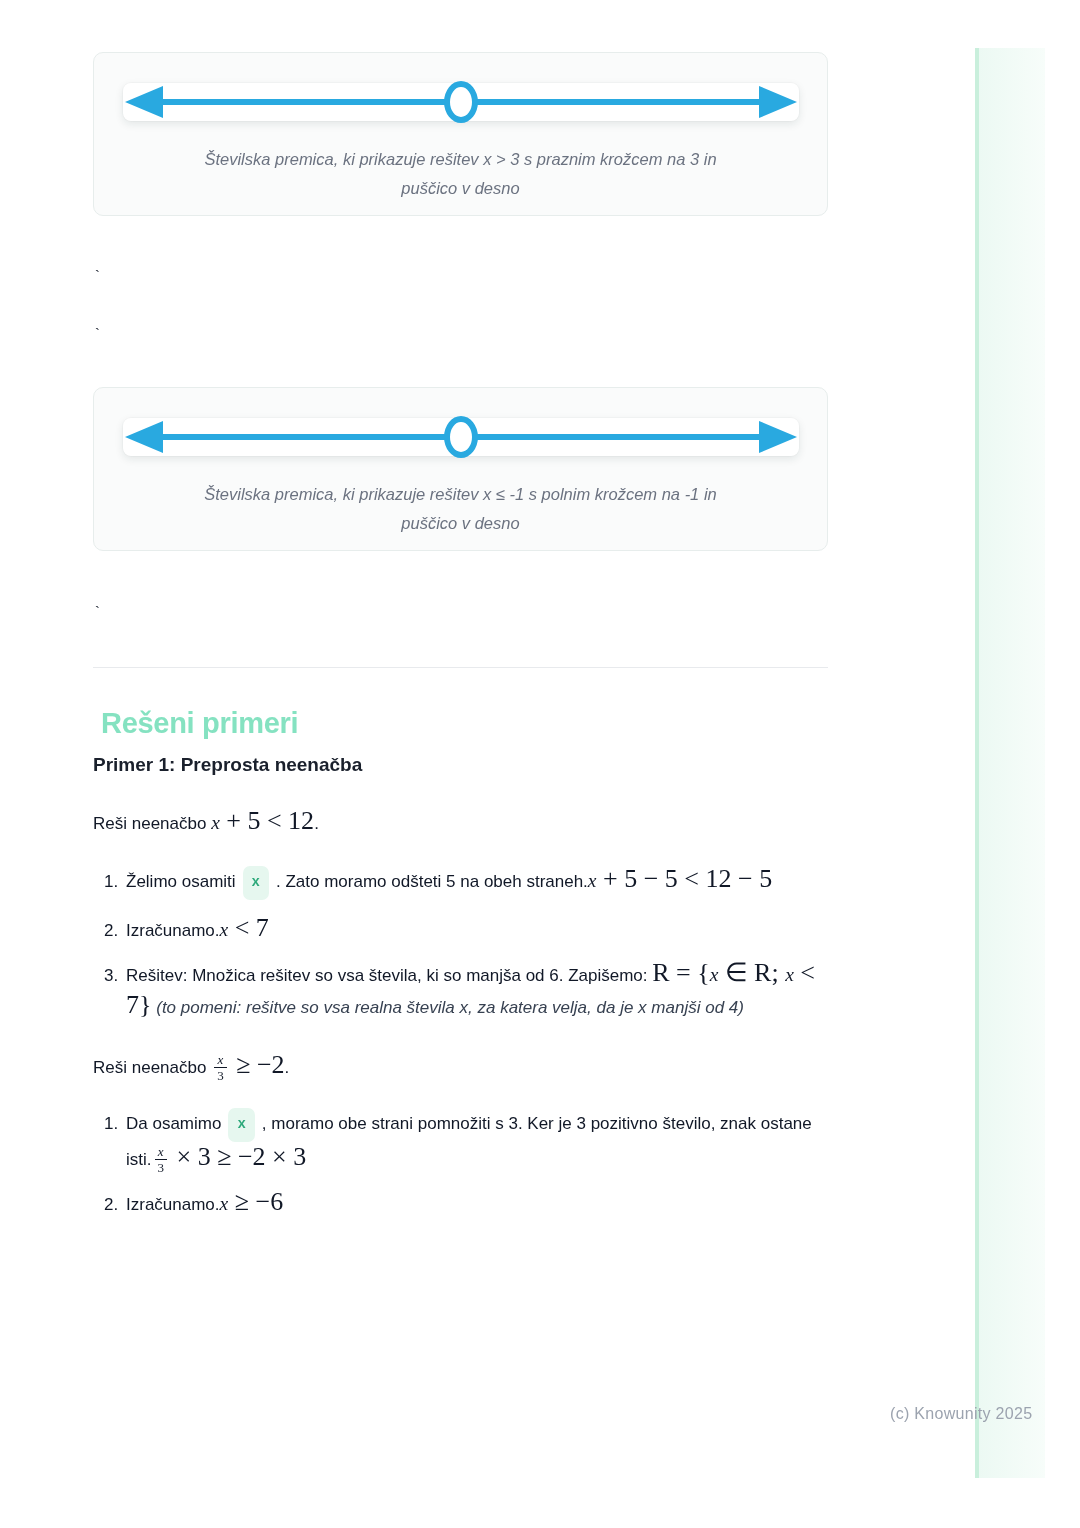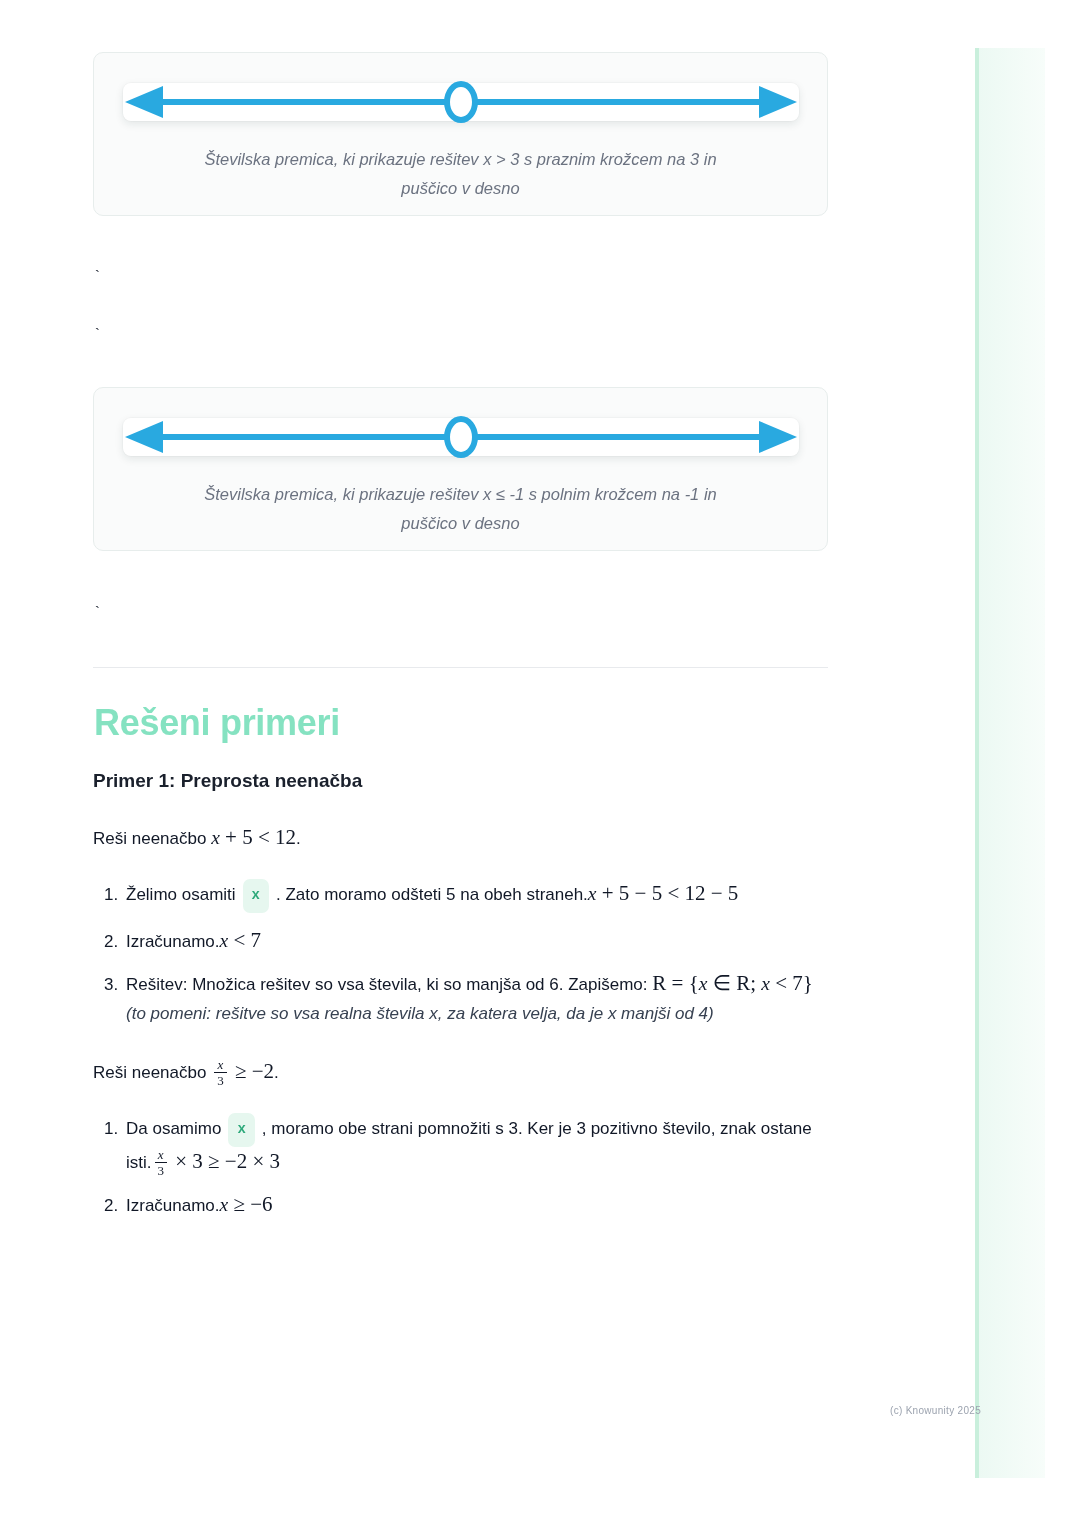--- a/index.html
+++ b/index.html
@@ -42,32 +42,32 @@
   }
 
   .tick{font-size:15px;line-height:20px;color:#111827;margin-left:2px;}
   .tick.t1{margin-top:50px;}
   .tick.t2{margin-top:38px;}
   .tick.t3{margin-top:51px;}
 
   hr.divider{margin:45px 0 0;border:none;border-top:1px solid #e8eaed;}
 
   h1.sec{
-    margin:37px 1px 0;font-size:36px;line-height:36px;font-weight:700;
+    margin:37px 8px 0;font-size:29px;line-height:36px;font-weight:700;
     color:var(--heading-mint,#85e2c1);letter-spacing:-.3px;
   }
-  h3.ex{margin:28px 0 0;font-size:19px;line-height:24px;font-weight:700;color:#1a202c;}
+  h3.ex{margin:12px 0 0;font-size:19px;line-height:24px;font-weight:700;color:#1a202c;}
   h3.ex.ex2{margin-top:37px;}
   p.lead{margin:29px 0 0;font-size:17px;line-height:30px;}
   p.lead.lead2{margin-top:28px;}
 
   ol.steps{margin:25px 0 0;padding-left:30px;}
   ol.steps li{font-size:17px;line-height:29px;margin-bottom:13px;padding-left:3px;}
 
-  .math{font-family:"Liberation Serif",serif;font-size:21px;}
+  .math{font-family:"Liberation Serif",serif;font-size:26px;}
   .mvar{font-family:"Liberation Serif",serif;font-size:19.5px;font-style:italic;}
   .frac{
     display:inline-block;text-align:center;vertical-align:-7px;line-height:1;
     margin:0 3px;font-family:"Liberation Serif",serif;font-size:13px;
   }
   .frac .num{display:block;font-style:italic;padding:0 3px 1px;}
   .frac .den{display:block;border-top:1px solid #111827;padding:1px 3px 0;}
 
   .badge{
     display:inline-block;margin:0 7px;padding:2px 9px 3px;border-radius:7px;
@@ -77,21 +77,21 @@
   }
   .bold{font-weight:400;text-align:right;}
   .note{font-style:italic;color:#374151;}
 
   .side-strip{
     position:absolute;left:975px;top:48px;width:70px;height:1430px;z-index:1;
     background:linear-gradient(90deg,var(--strip-line,#c9efdc) 0,var(--strip-line,#c9efdc) 4px,#ecf9f3 4px,#f7fdfa 100%);
   }
   .footer{
     position:absolute;left:890px;top:1405px;z-index:2;
-    font-size:10px;letter-spacing:.3px;color:#9ca3af;
+    font-size:16px;letter-spacing:.3px;color:#9ca3af;
   }
 </style>
 </head>
 <body>
 
 <div class="side-strip"></div>
 <div class="footer">(c) Knowunity 2025</div>
 
 <div class="content">
 

